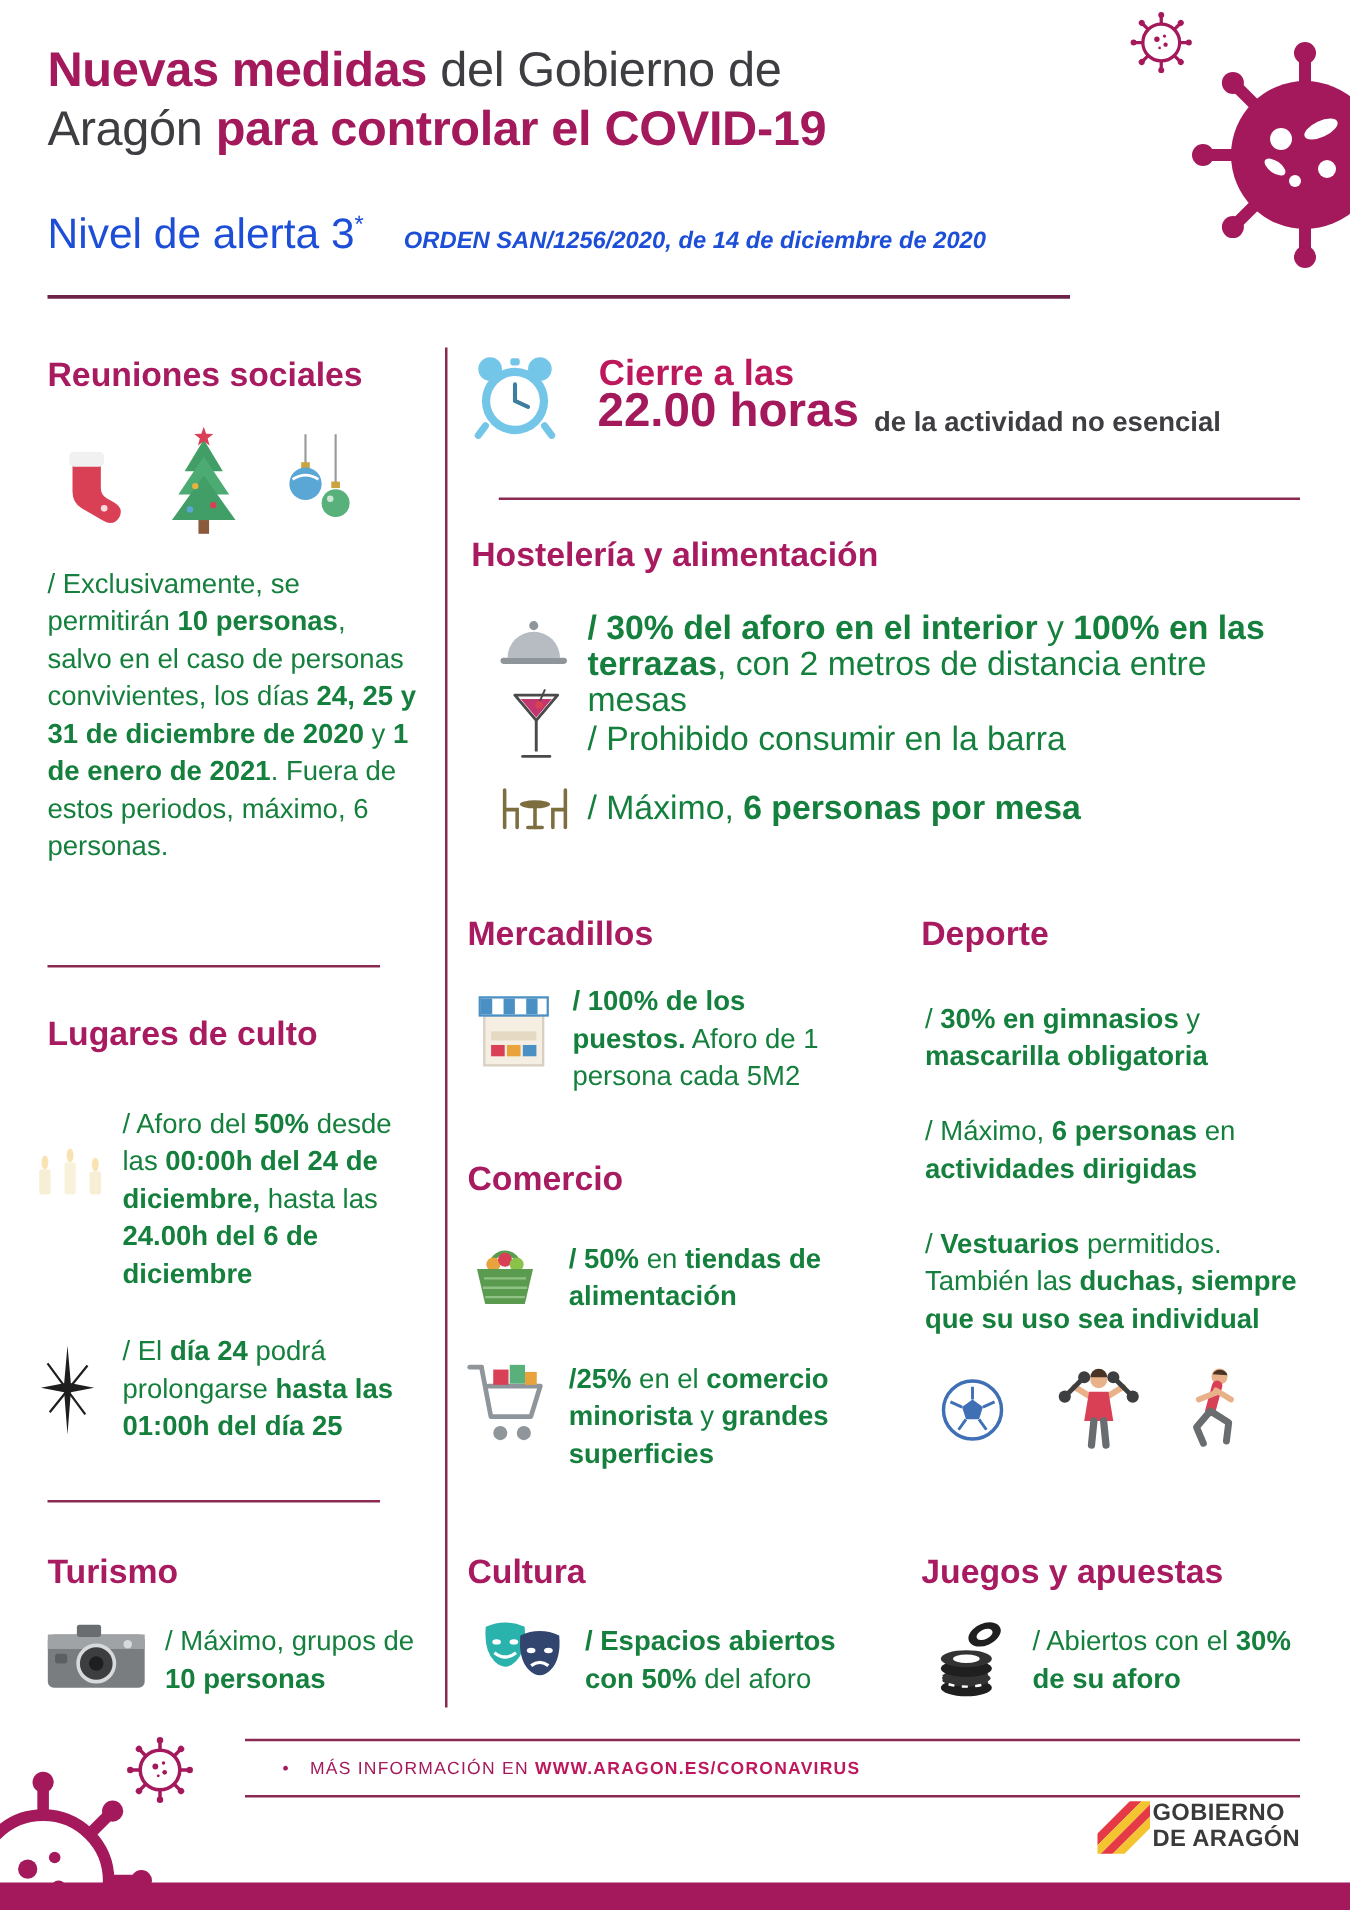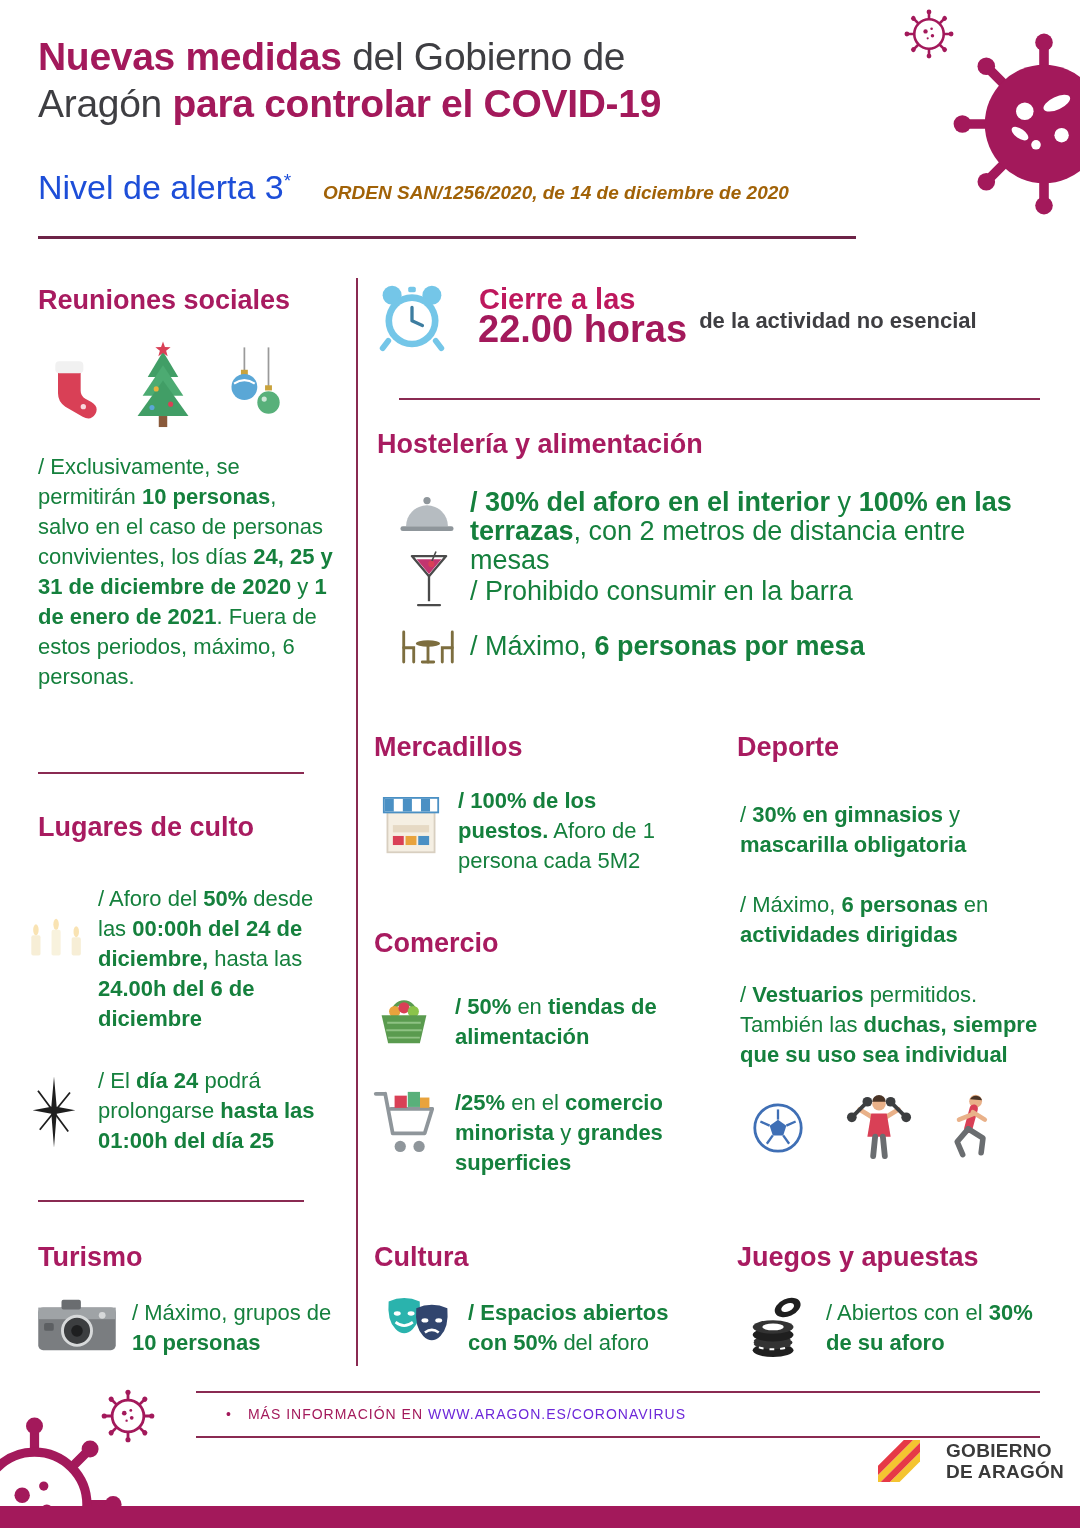--- a/index.html
+++ b/index.html
@@ -5,35 +5,35 @@
   html,body{margin:0;padding:0;background:#ffffff}
   .page{position:relative;width:1080px;height:1528px;background:#fff;overflow:hidden;
         font-family:"Liberation Sans","DejaVu Sans",sans-serif;color:#3f3f42}
   .abs{position:absolute}
   .b{font-weight:700}
   .accent{color:#a3195b}
   h1{margin:0;font-size:39px;line-height:1.2;font-weight:400;color:#3e3e42;letter-spacing:-0.3px}
   h1 .accent{font-weight:700}
   .alert{font-size:34px;color:#1d4ed8}
   .alert sup{font-size:19px}
-  .order{font-size:19px;font-style:italic;font-weight:700;color:#a16207}
+  .order{font-size:19px;font-style:italic;font-weight:700;color:#1d4ed8}
   .sec-h{margin:0;font-size:27px;font-weight:700;color:#a81b60}
   .txt{margin:0;font-size:22px;line-height:30px;color:#15803d}
   .txt-sm{font-size:27px;line-height:29px}
   .rule{background:#6d2347;height:3px}
   .rule-thin{background:#8a2a52;height:2px}
   .vrule{background:#8a2a52;width:2px}
   .cierre-intro{font-size:29px;font-weight:700;color:#be185d}
-  .cierre-row{display:flex;align-items:flex-start}
+  .cierre-row{display:flex;align-items:flex-end}
   .cierre-time{font-size:38px;font-weight:700;color:#a3195b}
   .cierre-suffix{font-size:22px;font-weight:700;color:#3e3e42;margin-left:12px}
   .footer-info{font-size:14px;letter-spacing:1px;color:#a3195b}
-  .footer-info a{color:#6d28d9;font-weight:400;text-decoration:none;cursor:pointer}
+  .footer-info a{color:#be185d;font-weight:700;text-decoration:none;cursor:pointer}
   .footer-info .dot{margin-right:16px}
-  .logo-row{display:flex;align-items:flex-start;gap:26px}
+  .logo-row{display:flex;align-items:flex-end;gap:2px}
   .logo-text{font-size:19px;font-weight:700;line-height:1.12;letter-spacing:.3px;color:#3a3a3a}
   .bottom-bar{background:#a3195b}
 </style>
 </head>
 <body>
 
 <svg width="0" height="0" style="position:absolute" aria-hidden="true">
   <defs>
     <g id="vspike">
       <line x1="60" y1="24" x2="60" y2="13" stroke="currentColor" stroke-width="6" stroke-linecap="round"></line>

